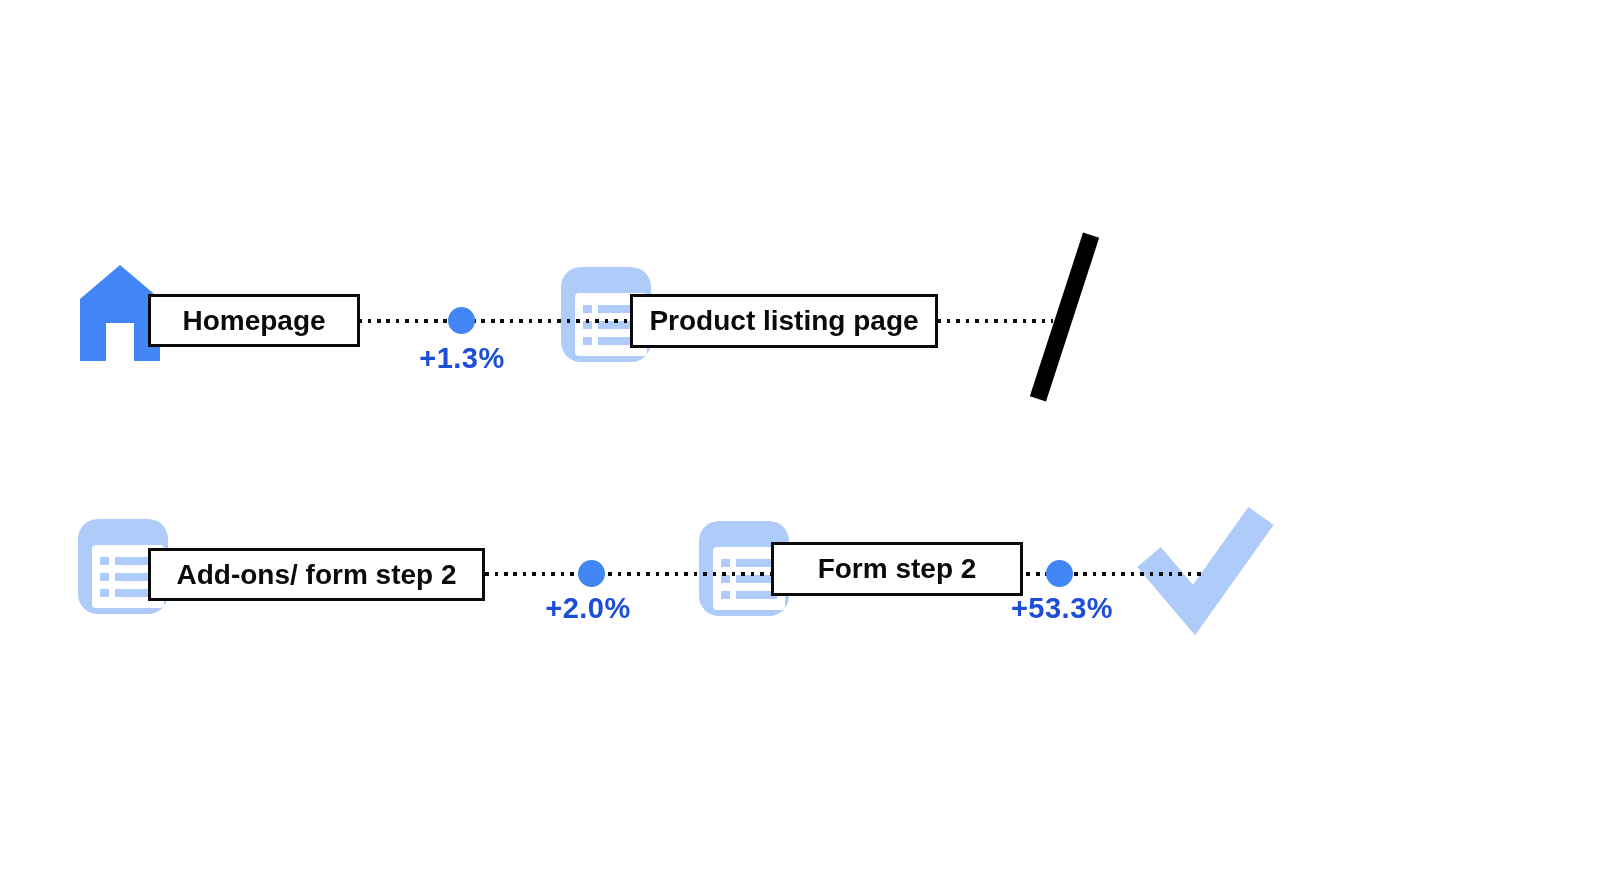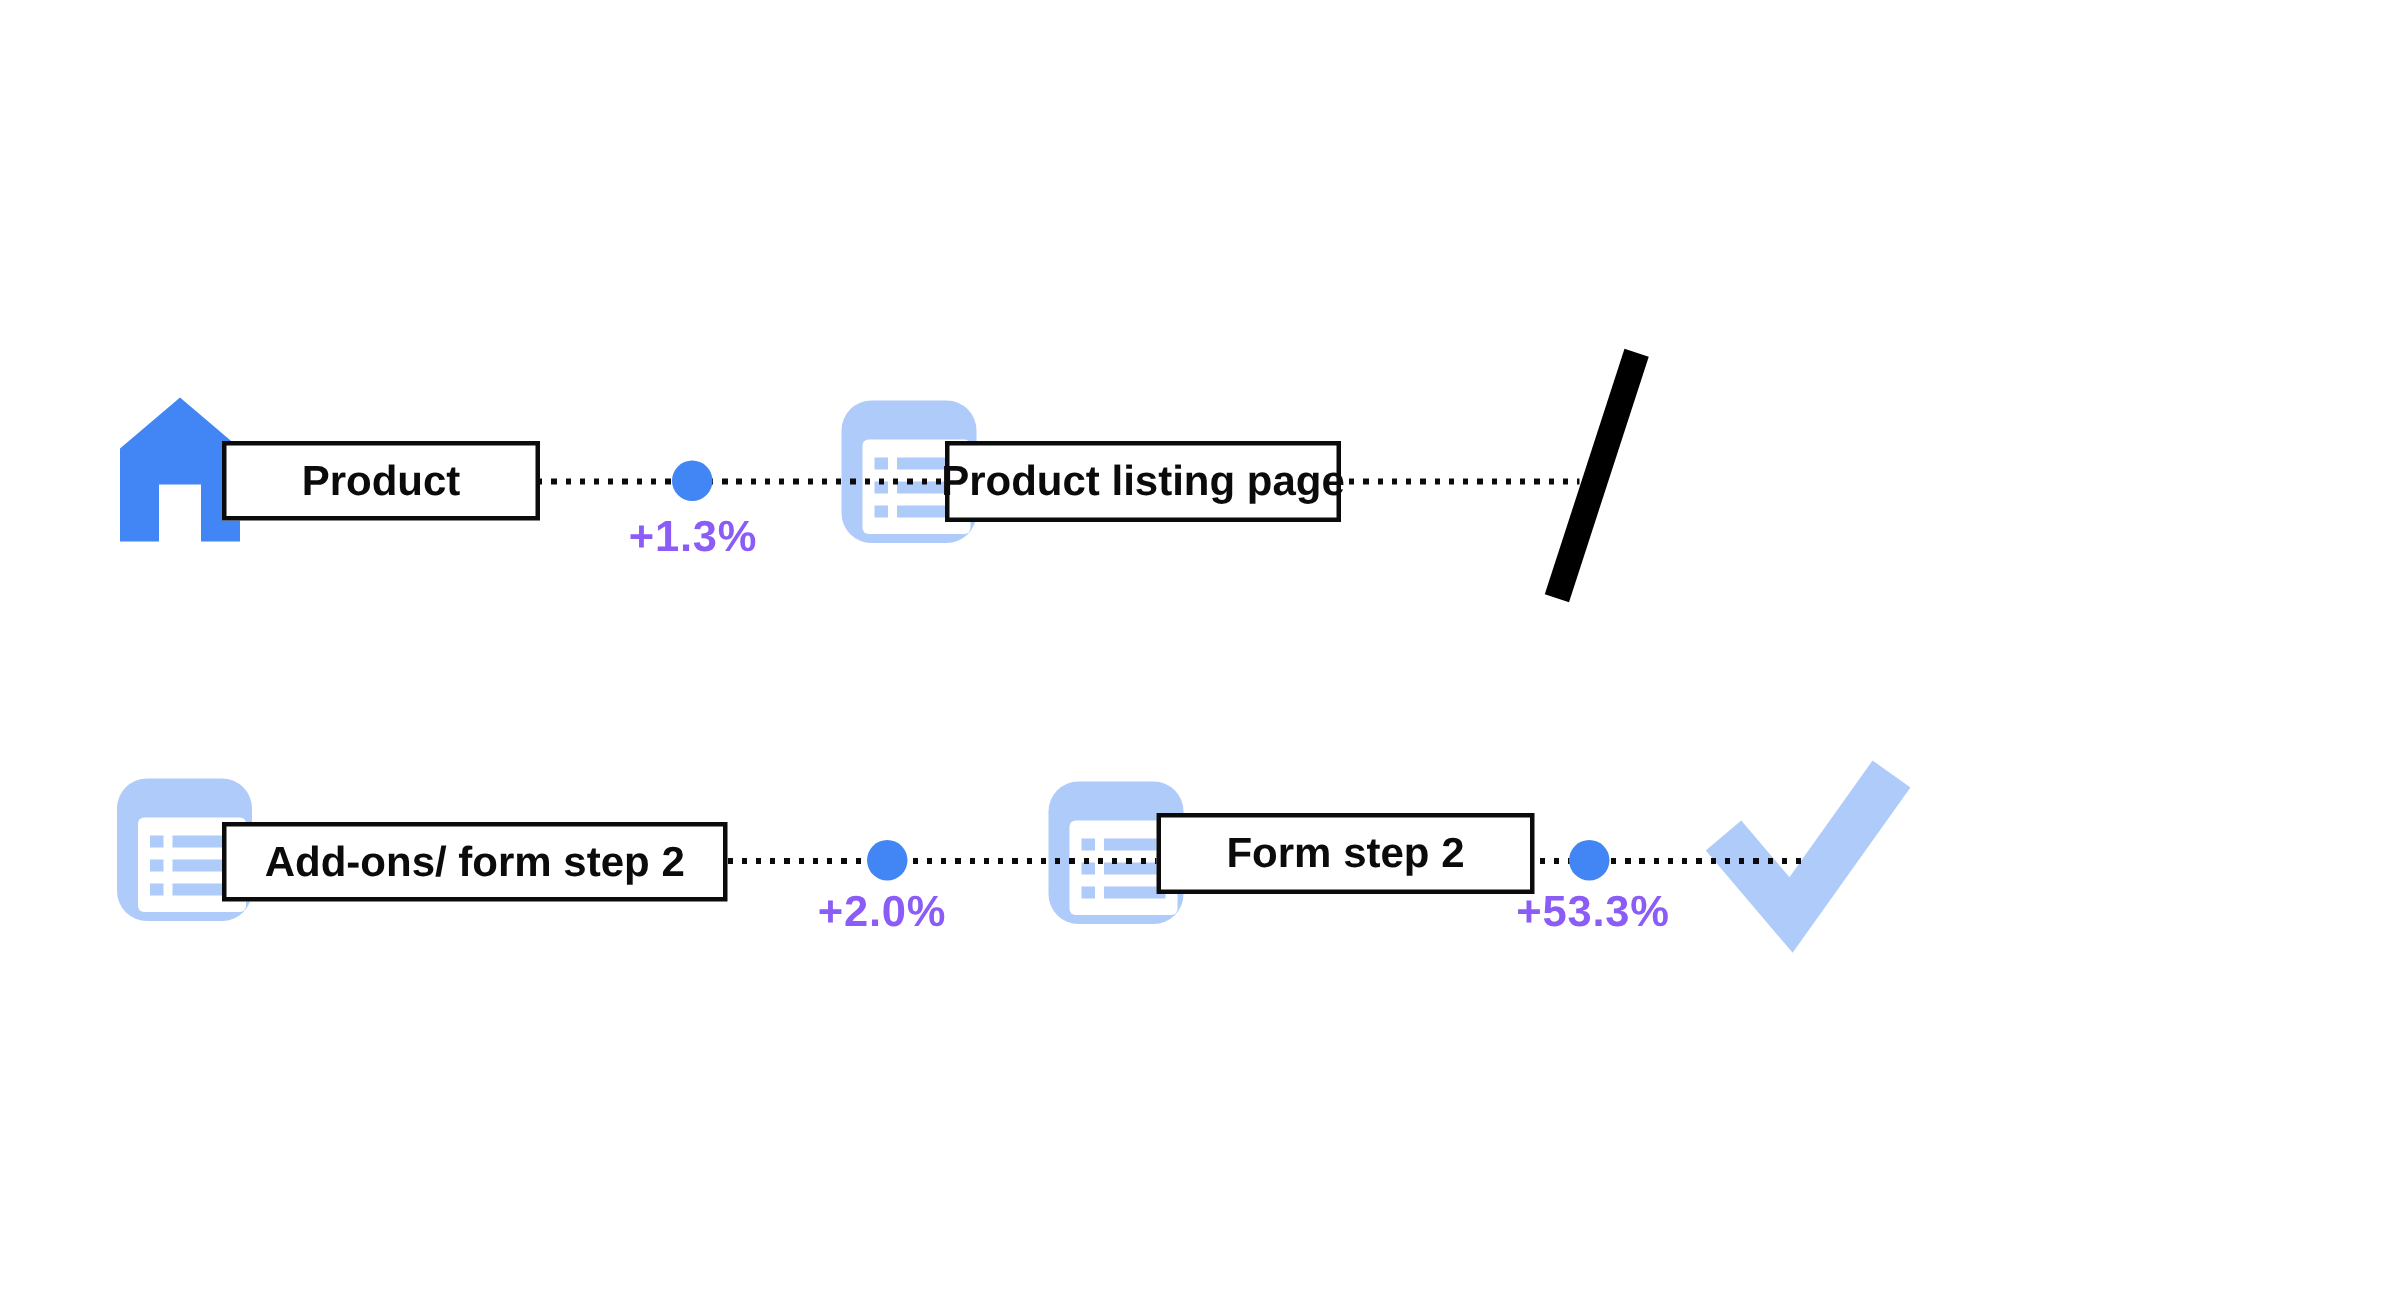--- a/index.html
+++ b/index.html
@@ -38,21 +38,21 @@
     z-index: 3;
   }
 
   
   .lift-label {
     position: absolute;
     width: 170px;
     text-align: center;
     font-size: 29px;
     font-weight: 700;
-    color: #8b5cf6;
+    color: #1d4ed8;
     letter-spacing: 0.5px;
     z-index: 3;
   }
 
   
   .step-box {
     position: absolute;
     background: #ffffff;
     border: 3px solid #0b0b0b;
     box-sizing: border-box;
@@ -99,24 +99,24 @@
       <rect x="37" y="54" width="41" height="8" fill="#AECBFA"></rect>
       <rect x="22" y="70" width="9" height="8" fill="#AECBFA"></rect>
       <rect x="37" y="70" width="41" height="8" fill="#AECBFA"></rect>
     </svg>
   </div>
 
   <div class="conn-dot" style="left:448px; top:307px;"></div>
   <div class="lift-label" style="left:377px; top:342px;">+1.3%</div>
 
   <div class="step-box" style="left:148px; top:294px; width:212px; height:53px;">
-    <span>Product</span>
+    <span>Homepage</span>
   </div>
 
-  <div class="step-box" style="left:630px; top:294px; width:264px; height:54px;">
+  <div class="step-box" style="left:630px; top:294px; width:308px; height:54px;">
     <span>Product listing page</span>
   </div>
 
   <div class="break-slash" style="left:1056px; top:231px;"></div>
 
   <div class="icon" style="left:78px; top:519px;">
     <svg width="90" height="95" viewBox="0 0 90 95">
       <rect x="0" y="0" width="90" height="95" rx="20" fill="#AECBFA"></rect>
       <rect x="14" y="26" width="72" height="63" rx="4" fill="#ffffff"></rect>
       <rect x="22" y="38" width="9" height="8" fill="#AECBFA"></rect>

